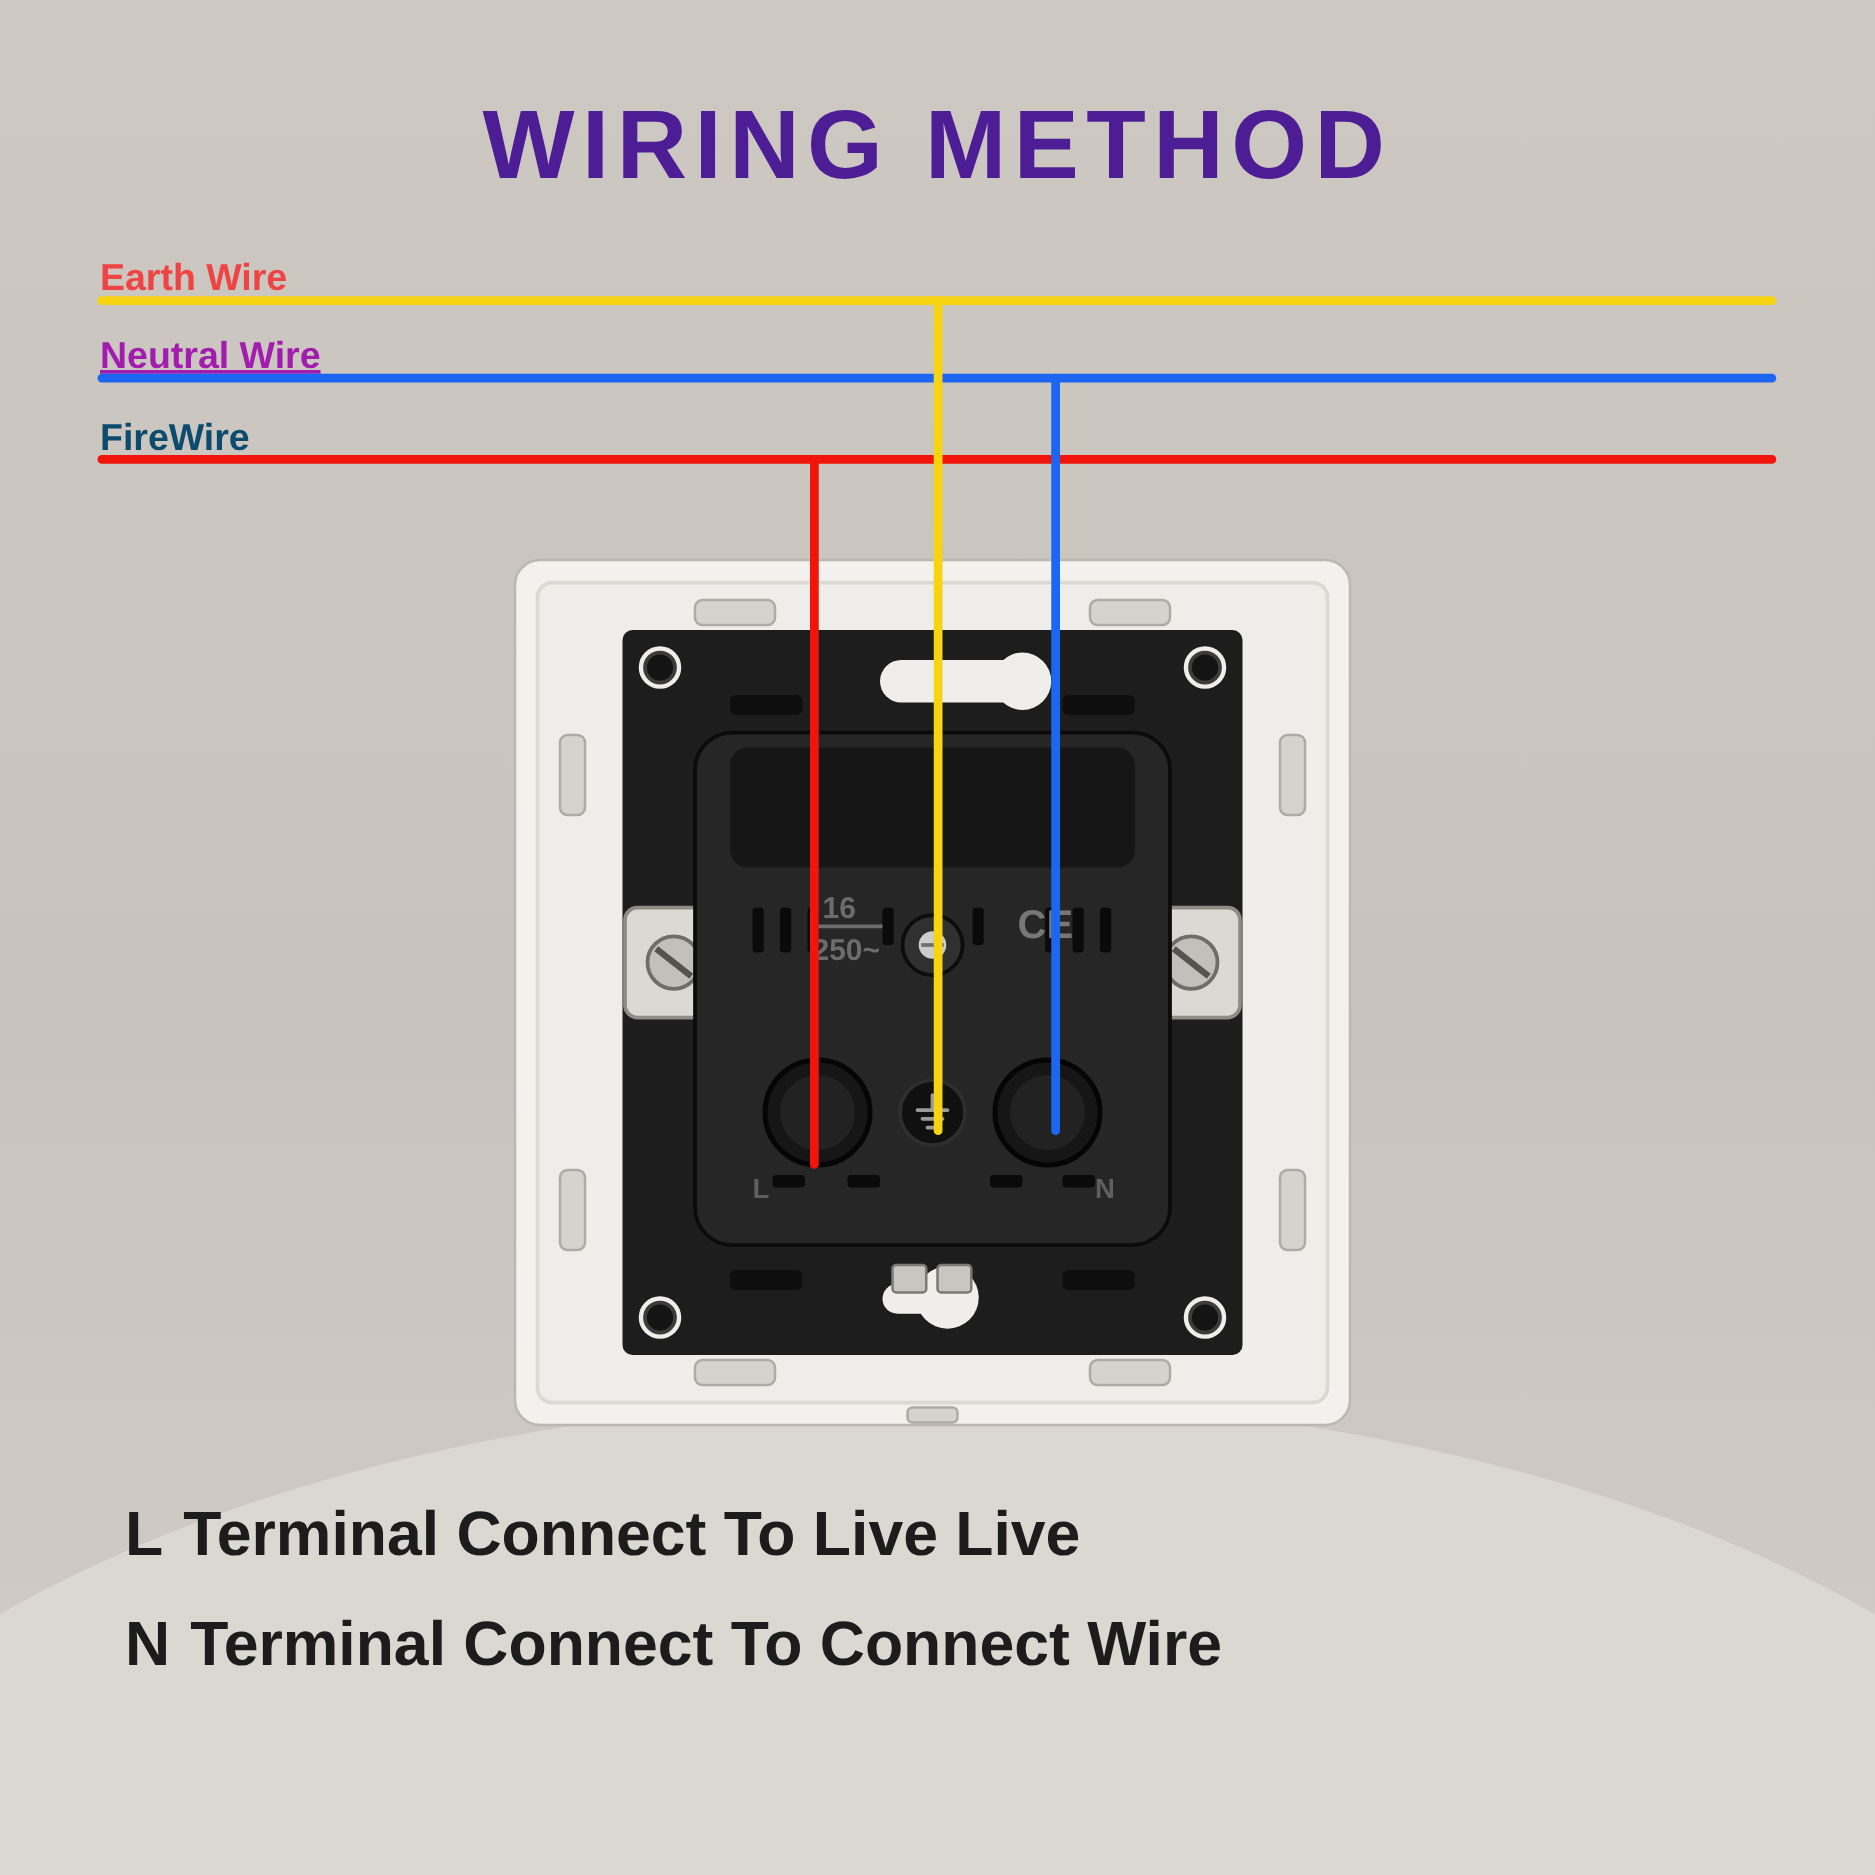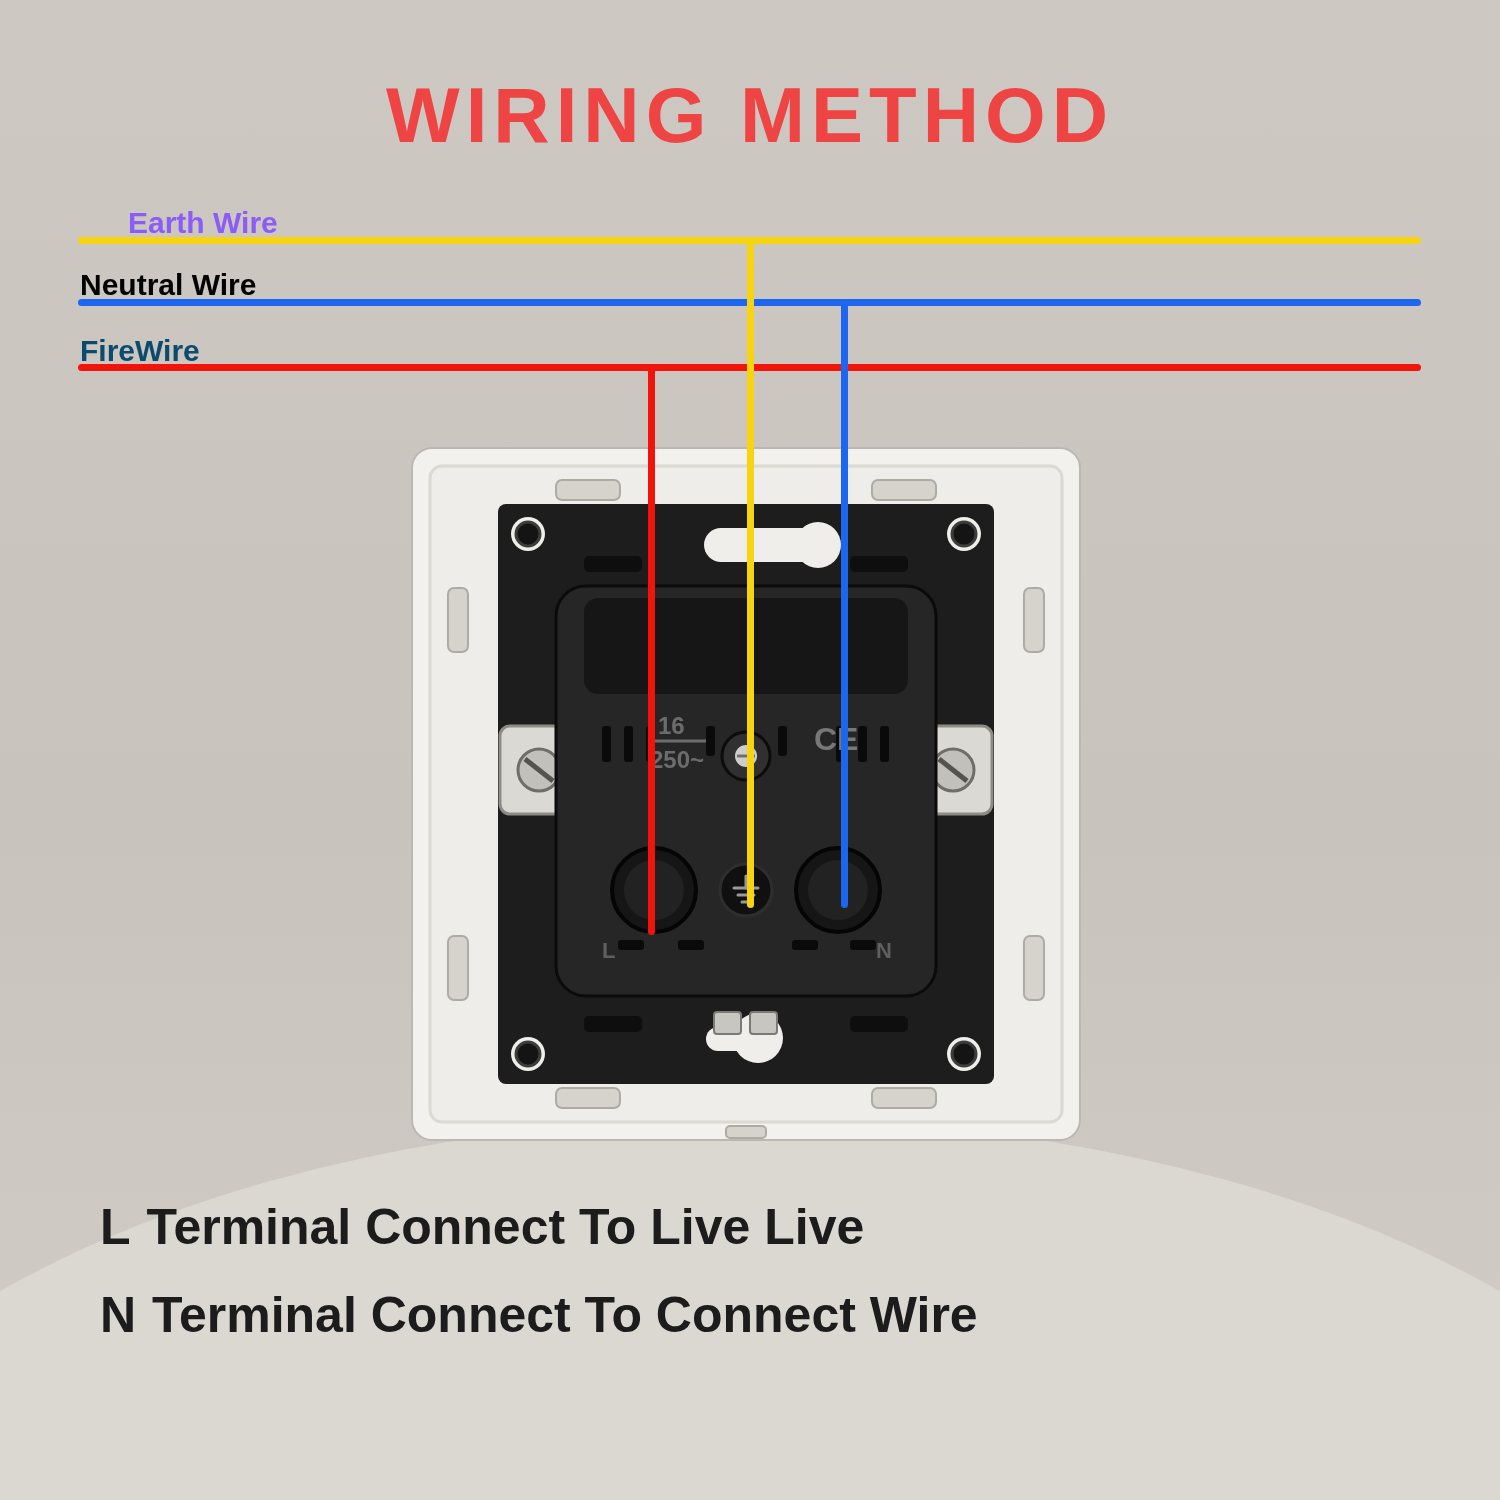--- a/index.html
+++ b/index.html
@@ -10,21 +10,21 @@
     overflow:hidden;
   }
   .canvas{position:relative;width:1500px;height:1500px;overflow:hidden;}
   .bottom-ellipse{
     position:absolute;left:-260px;top:1118px;width:2020px;height:1050px;
     background:#dbd8d2;border-radius:50%;z-index:1;
   }
   .title{
     position:absolute;top:70px;left:0;width:1500px;margin:0;
     text-align:center;font-size:78px;font-weight:700;letter-spacing:6px;
-    color:#ef4444;z-index:3;
+    color:#4c1d95;z-index:3;
   }
   .wire-label{
     position:absolute;left:80px;font-size:30px;font-weight:700;z-index:5;
   }
   .hwire{
     position:absolute;left:78px;width:1343px;height:7px;border-radius:4px;z-index:5;
   }
   .vwire{
     position:absolute;width:7px;border-radius:4px;z-index:6;
   }
@@ -42,22 +42,22 @@
 </style>
 </head>
 <body>
 
 <div class="canvas">
 
   <div class="bottom-ellipse"></div>
 
   <h1 class="title">WIRING METHOD</h1>
 
-  <div class="wire-label" style="top: 206px; color: #8b5cf6; margin-left: 48px;">Earth Wire</div>
-  <div class="wire-label" style="top: 268px; color: #000000;">Neutral Wire</div>
+  <div class="wire-label" style="top: 206px; color: #ef4444;">Earth Wire</div>
+  <div class="wire-label" style="top: 268px; color: #a21caf; text-decoration: underline;">Neutral Wire</div>
   <div class="wire-label" style="top: 334px; color: #0c4a6e;">FireWire</div>
 
   <div class="hwire" style="top: 237px; background: rgb(246, 212, 17);"></div>
   <div class="hwire" style="top: 299px; background: rgb(29, 102, 242);"></div>
   <div class="hwire" style="top: 364px; background: rgb(240, 20, 10);"></div>
 
   <div class="vwire" style="left: 648px; top: 364px; height: 571px; background: rgb(240, 20, 10);"></div>
   <div class="vwire" style="left: 747px; top: 237px; height: 671px; background: rgb(246, 212, 17);"></div>
   <div class="vwire" style="left: 841px; top: 299px; height: 609px; background: rgb(29, 102, 242);"></div>
 

